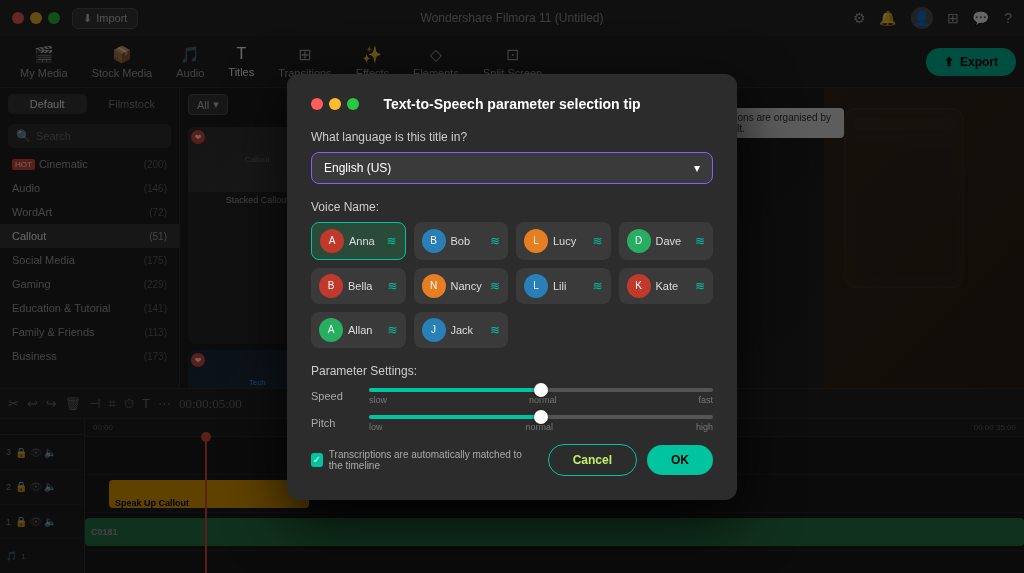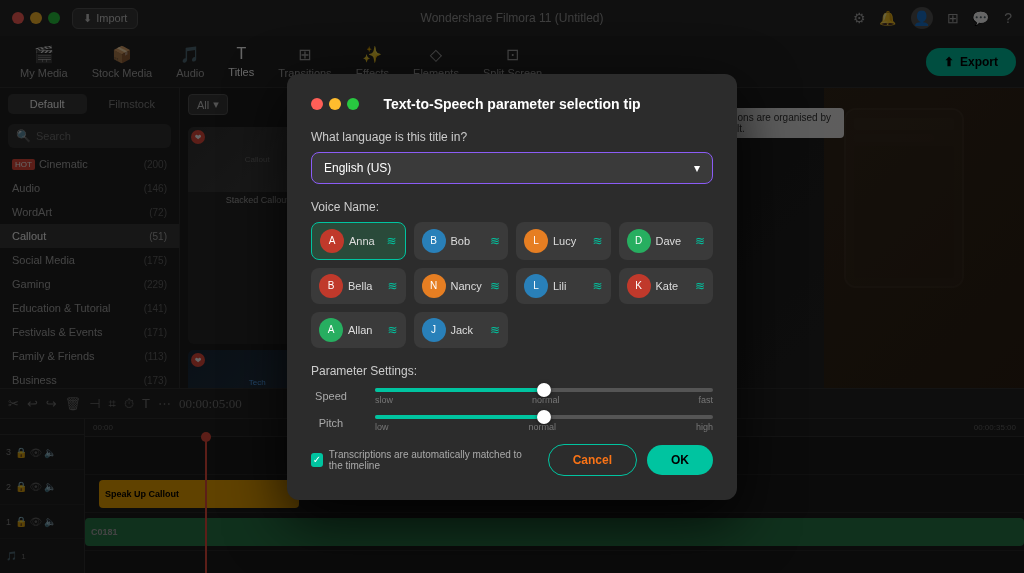--- a/index.html
+++ b/index.html
@@ -523,22 +523,21 @@
     }
     .param-section .param-label {
       font-size: 12px;
       color: #ccc;
       margin-bottom: 10px;
     }
     .param-row {
       display: flex;
       align-items: center;
       margin-bottom: 10px;
-      gap: 24px;
-      text-align: center;
+      gap: 18px;
     }
     .param-name {
       font-size: 11px;
       color: #aaa;
       width: 40px;
     }
     .slider-track {
       width: 100%;
       height: 4px;
       background: #555;
@@ -598,21 +597,21 @@
       padding: 8px 24px;
       border-radius: 20px;
       font-size: 12px;
       cursor: pointer;
       border: none;
       font-weight: 600;
     }
     .btn-cancel {
       background: none;
       border: 1px solid #00c4a0;
-      color: #f97316;
+      color: #bef264;
     }
     .btn-ok {
       background: #00c4a0;
       color: #000;
     }
   </style>
 </head>
 <body>
 
 <div class="title-bar">
@@ -710,24 +709,20 @@
         <span>Social Media</span>
         <span class="count">(175)</span>
       </div>
       <div class="category-item">
         <span>Gaming</span>
         <span class="count">(229)</span>
       </div>
       <div class="category-item">
         <span>Education &amp; Tutorial</span>
         <span class="count">(141)</span>
-      </div>
-      <div class="category-item">
-        <span>Festivals &amp; Events</span>
-        <span class="count">(171)</span>
       </div>
       <div class="category-item">
         <span>Family &amp; Friends</span>
         <span class="count">(113)</span>
       </div>
       <div class="category-item">
         <span>Business</span>
         <span class="count">(173)</span>
       </div>
     </div>
@@ -854,21 +849,21 @@
           <span class="time-mark">00:00</span>
           <span class="time-mark" style="text-align:center;">00:00:30:00</span>
           <span class="time-mark" style="text-align:right;">00:00:35:00</span>
         </div>
       </div>
       <div class="track-rows">
         <div class="track-row">
           
         </div>
         <div class="track-row">
-          <div class="clip-block clip-yellow" style="left:14px;width:200px;">
+          <div class="clip-block clip-yellow" style="left:24px;width:200px;align-items:flex-end;">
             <span>Speak Up Callout</span>
           </div>
         </div>
         <div class="track-row">
           <div class="clip-block clip-green">
             <span>C0181</span>
           </div>
         </div>
         <div class="track-row"></div>
         <div class="playhead">

